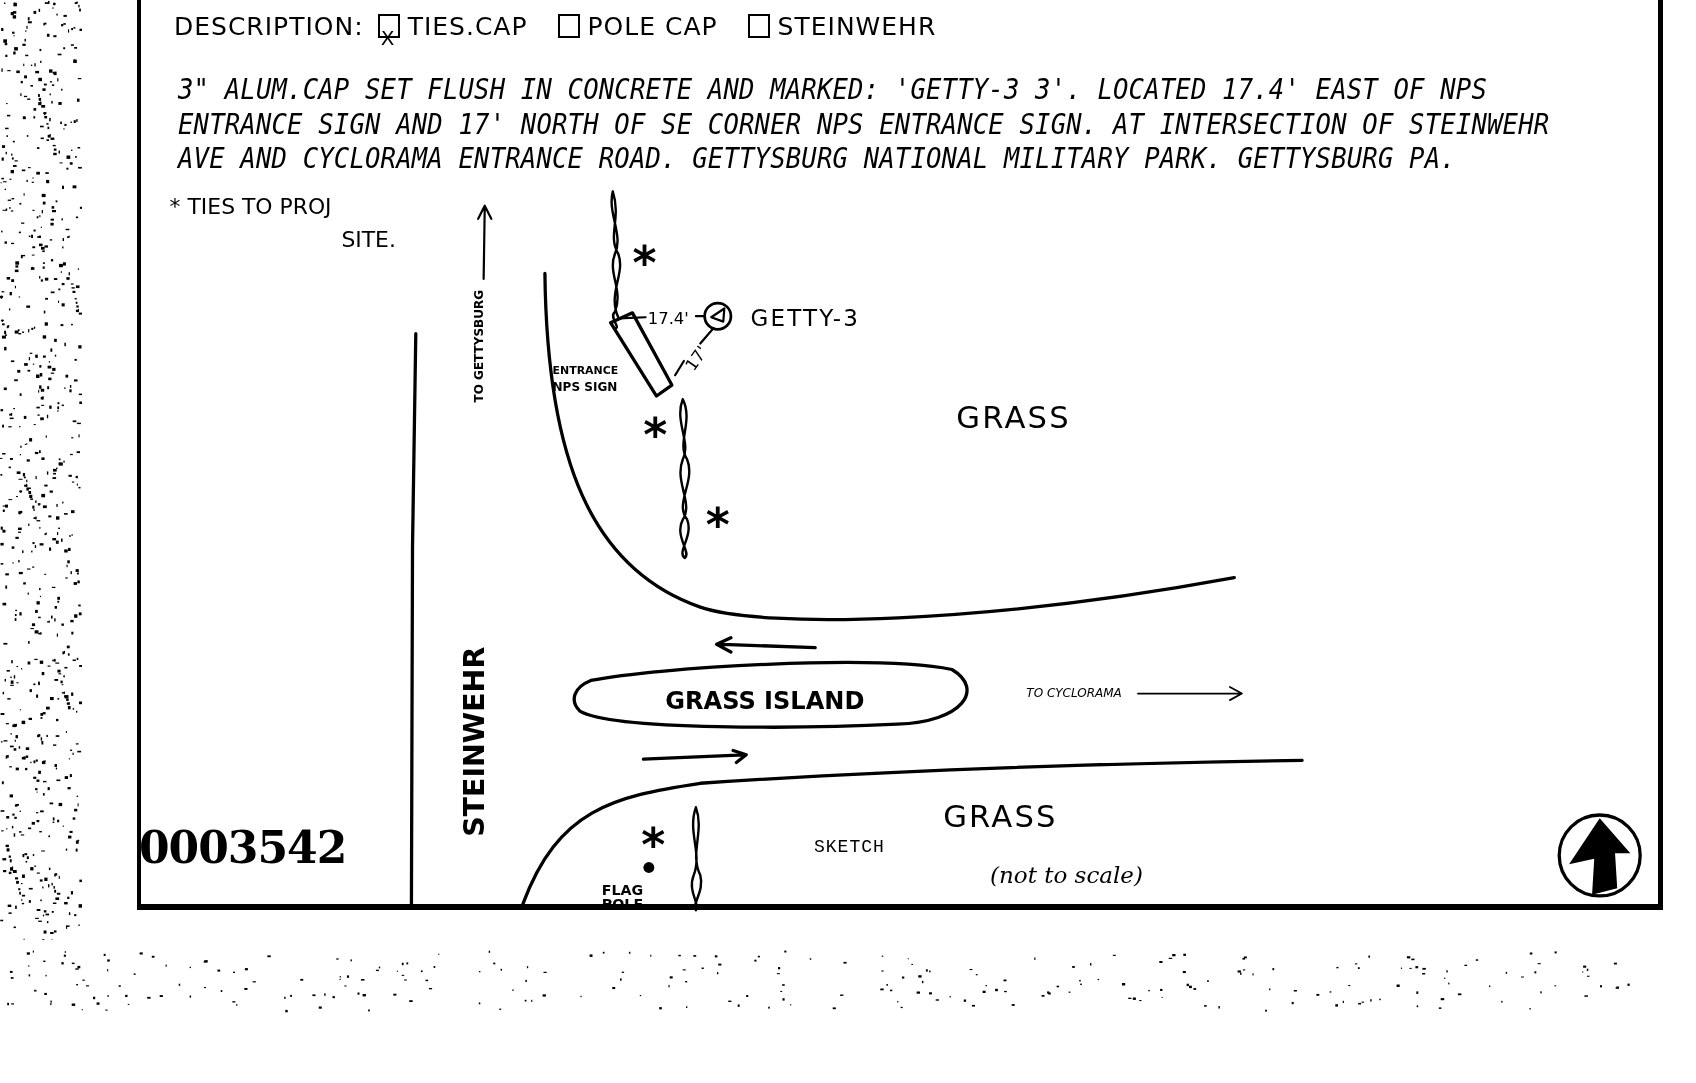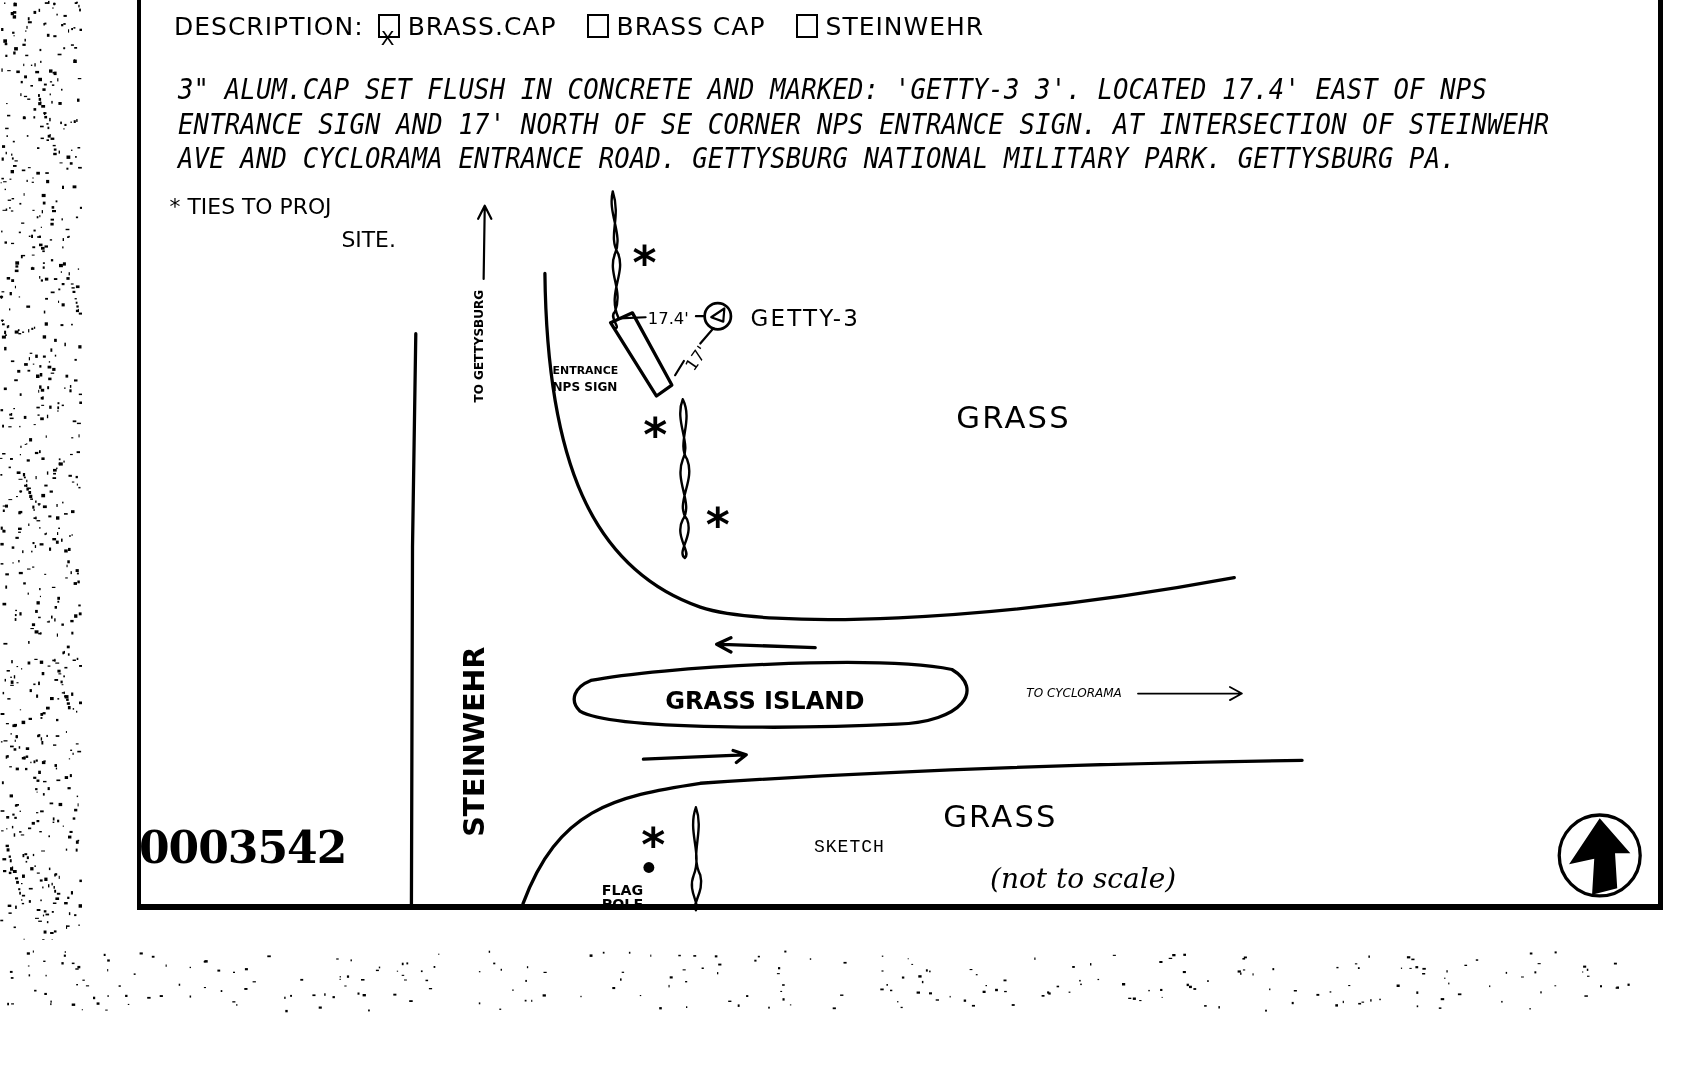--- a/index.html
+++ b/index.html
@@ -12,21 +12,21 @@
   .opt { display:flex; align-items:center; margin-right:30px; }
   .cb { width:22px; height:24px; border:2.5px solid #000; box-sizing:border-box; margin-right:8px; position:relative; }
   .cb .mark { position:absolute; left:1px; top:12px; font-size:20px; line-height:20px; }
   .other-line { display:inline-block; width:355px; border-bottom:2px solid #000; height:26px; margin-left:10px; }
   .desc-text { position:absolute; left:178px; top:72px; width:1480px; font-family:"DejaVu Sans Mono", monospace; font-style:italic; font-size:27.5px; line-height:34.5px; letter-spacing:0.2px; white-space:pre; transform:scaleX(0.93); transform-origin:left top; }
   .sketch { position:absolute; left:0; top:0; width:1696px; height:1083px; pointer-events:none; }
   .sketch .clickable { pointer-events:auto; }
   .hand { font-family:"DejaVu Sans", sans-serif; font-weight:bold; }
   .docnum { position:absolute; left:139px; top:822px; font-family:"DejaVu Serif", serif; font-weight:bold; font-size:44px; letter-spacing:-1px; }
   .sketch-label { position:absolute; left:814px; top:837px; font-family:Liberation Mono, monospace; font-size:18px; letter-spacing:1px; }
-  .scale-note { position:absolute; left:990px; top:862px; font-family:"DejaVu Serif", serif; font-style:italic; font-size:28px; }
+  .scale-note { position:absolute; left:990px; top:862px; font-family:"DejaVu Serif", serif; font-style:italic; font-size:23px; }
   .bottom-noise { position:absolute; left:0; top:930px; width:1696px; height:150px; }
 </style>
 </head>
 <body>
 
 <div class="stage">
 
   <svg class="noise-strip" viewBox="0 0 82 940" preserveAspectRatio="none">
     <g fill="#000" id="noisegrp">
         <rect x="39.2" y="527.1" width="1.3" height="1.6"></rect>
@@ -733,25 +733,25 @@
   </svg>
 
   <div class="form-frame"></div>
 
   <div class="desc-row">
     <span class="desc-label">DESCRIPTION:</span>
     <span class="opt">
       <span class="cb">
           <span class="mark">X</span>
         </span>
-      <span>BRASS.CAP</span>
+      <span>TIES.CAP</span>
     </span>
     <span class="opt">
       <span class="cb"></span>
-      <span>BRASS CAP</span>
+      <span>POLE CAP</span>
     </span>
     <span class="opt">
       <span class="cb"></span>
       <span>STEINWEHR</span>
     </span>
   </div>
 
   <div class="desc-text"><div>3" ALUM.CAP SET FLUSH IN CONCRETE AND MARKED: 'GETTY-3 3'. LOCATED 17.4' EAST OF NPS</div><div>ENTRANCE SIGN AND 17' NORTH OF SE CORNER NPS ENTRANCE SIGN. AT INTERSECTION OF STEINWEHR</div><div>AVE AND CYCLORAMA ENTRANCE ROAD. GETTYSBURG NATIONAL MILITARY PARK. GETTYSBURG PA.</div></div>
 
   <svg class="sketch" viewBox="0 0 1550 990" preserveAspectRatio="none">

